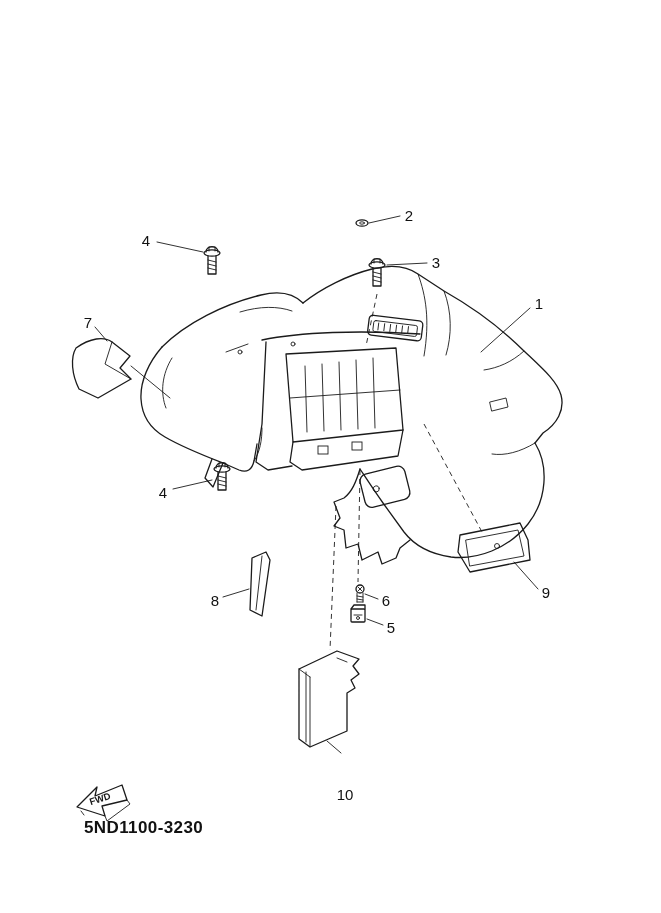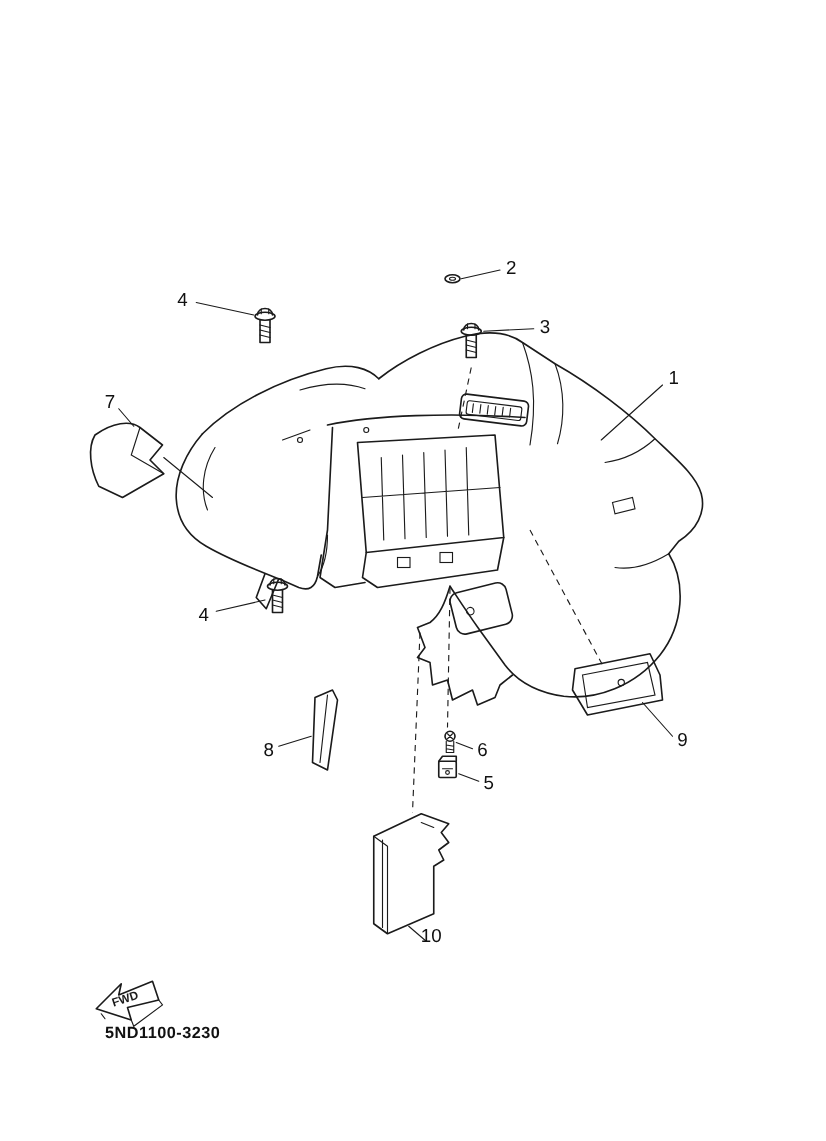--- a/index.html
+++ b/index.html
@@ -11,21 +11,21 @@
   .ln{fill:none;stroke:#1b1b1b;stroke-width:1.3;stroke-linecap:round;stroke-linejoin:round}
   .thin{fill:none;stroke:#1b1b1b;stroke-width:0.9;stroke-linecap:round}
   .dash{fill:none;stroke:#1b1b1b;stroke-width:0.9;stroke-dasharray:5 4}
   .fillw{fill:#ffffff;stroke:#1b1b1b;stroke-width:1.3;stroke-linejoin:round}
   .callout{
     position:absolute;transform:translate(-50%,-50%);
     font-size:15px;line-height:1;color:#111;padding:2px 3px;cursor:pointer;
     user-select:none;
   }
   .part-code{
-    position:absolute;left:84px;top:818px;font-size:13px;font-weight:600;
+    position:absolute;left:84px;top:818px;font-size:17px;font-weight:600;
     letter-spacing:.4px;color:#111;
   }
   .fwd-text{font-family:"Liberation Sans",sans-serif;font-weight:bold;font-size:9.5px;fill:#1b1b1b}
 </style>
 </head>
 <body>
 
 <div class="canvas">
 
   <svg class="art" viewBox="0 0 661 913" xmlns="http://www.w3.org/2000/svg">
@@ -164,17 +164,17 @@
   <div class="callout" style="left:539px;top:303px">1</div>
   <div class="callout" style="left:409px;top:215px">2</div>
   <div class="callout" style="left:436px;top:262px">3</div>
   <div class="callout" style="left:146px;top:240px">4</div>
   <div class="callout" style="left:163px;top:492px">4</div>
   <div class="callout" style="left:391px;top:627px">5</div>
   <div class="callout" style="left:386px;top:600px">6</div>
   <div class="callout" style="left:88px;top:322px">7</div>
   <div class="callout" style="left:215px;top:600px">8</div>
   <div class="callout" style="left:546px;top:592px">9</div>
-  <div class="callout" style="left:345px;top:749px">10</div>
+  <div class="callout" style="left:345px;top:794px">10</div>
 
   <div class="part-code">5ND1100-3230</div>
 
 </div>
 
 </body></html>

